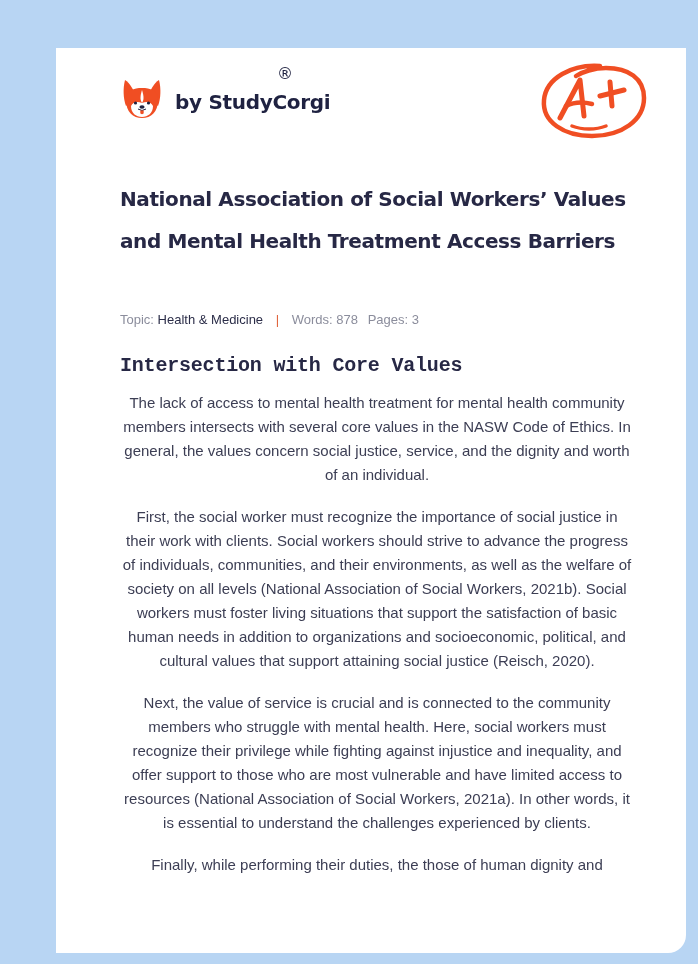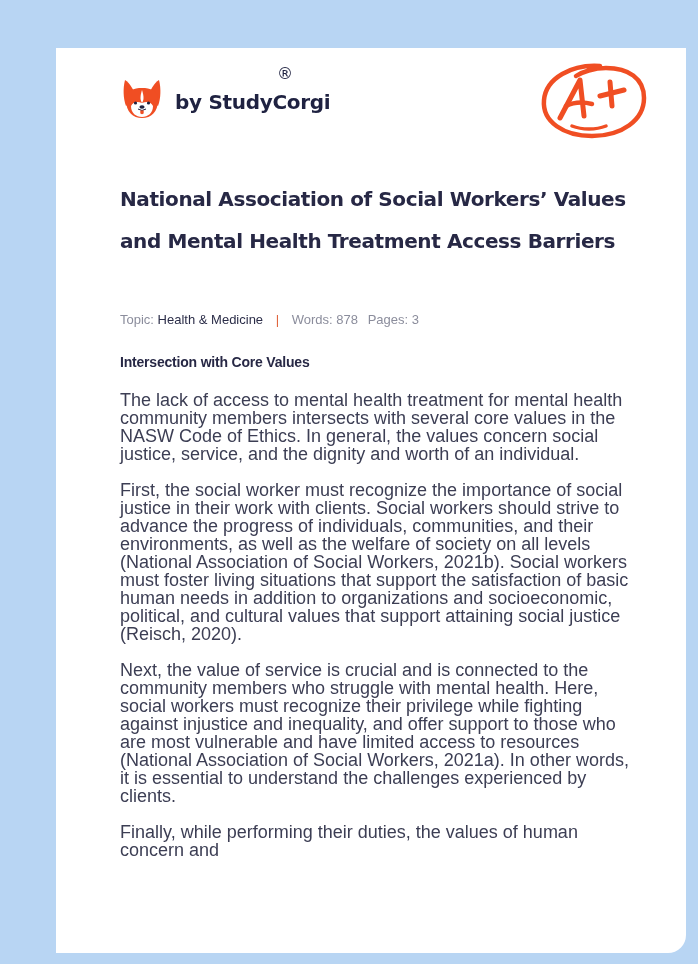--- a/index.html
+++ b/index.html
@@ -89,37 +89,38 @@
       margin: 0 9px;
     }
     .meta .pages {
       margin-left: 6px;
     }
     .section-heading {
       position: absolute;
       left: 64px;
       top: 306px;
       margin: 0;
-      font-family: Liberation Sans, sans-serif;
+      font-family: Liberation Mono, monospace;
       font-weight: bold;
-      font-size: 14px;
+      font-size: 20px;
       color: #272845;
       letter-spacing: -0.2px;
     }
     .body-text {
       position: absolute;
       left: 64px;
       top: 343px;
       width: 514px;
     }
     .body-text p {
       margin: 0 0 18px 0;
-      font-size: 18px;
-      line-height: 18px;
+      font-size: 15px;
+      line-height: 24px;
       color: #3c3e54;
+      text-align: center;
     }
   </style>
 </head>
 <body>
 
 <div class="card">
 
   <div class="brand">
     <svg class="corgi" viewBox="0 0 40 44">
 
@@ -164,16 +165,16 @@
     <span class="pages">Pages:</span>
     <span>3</span>
   </div>
 
   <h2 class="section-heading">Intersection with Core Values</h2>
 
   <div class="body-text">
     <p>The lack of access to mental health treatment for mental health community members intersects with several core values in the NASW Code of Ethics. In general, the values concern social justice, service, and the dignity and worth of an individual.</p>
     <p>First, the social worker must recognize the importance of social justice in their work with clients. Social workers should strive to advance the progress of individuals, communities, and their environments, as well as the welfare of society on all levels (National Association of Social Workers, 2021b). Social workers must foster living situations that support the satisfaction of basic human needs in addition to organizations and socioeconomic, political, and cultural values that support attaining social justice (Reisch, 2020).</p>
     <p>Next, the value of service is crucial and is connected to the community members who struggle with mental health. Here, social workers must recognize their privilege while fighting against injustice and inequality, and offer support to those who are most vulnerable and have limited access to resources (National Association of Social Workers, 2021a). In other words, it is essential to understand the challenges experienced by clients.</p>
-    <p>Finally, while performing their duties, the values of human concern and</p>
+    <p>Finally, while performing their duties, the those of human dignity and</p>
   </div>
 
 </div>
 
 </body></html>

